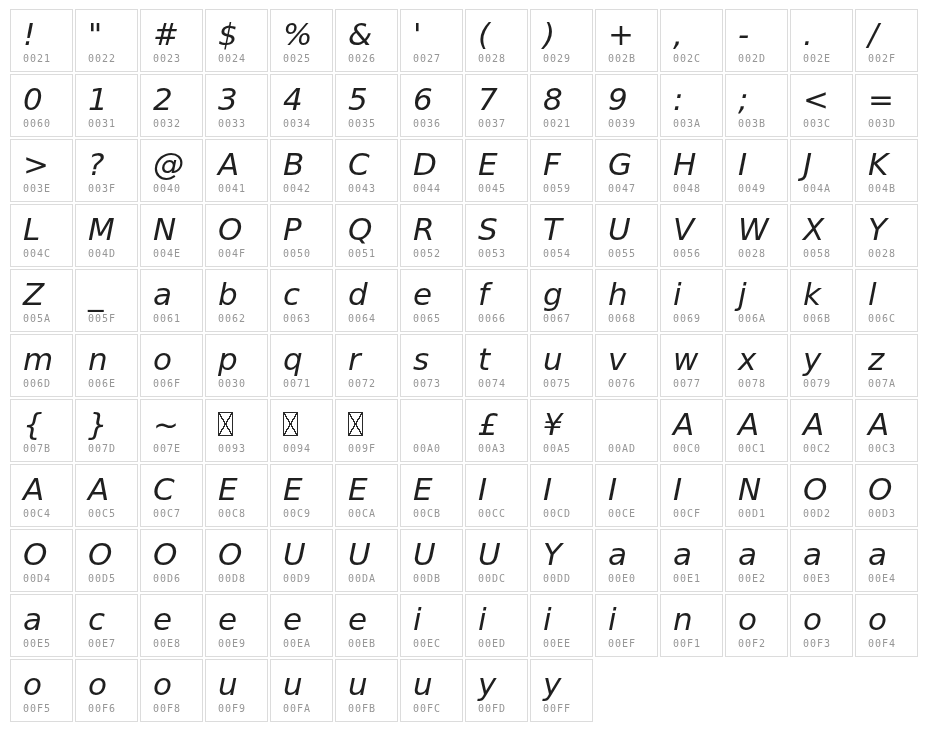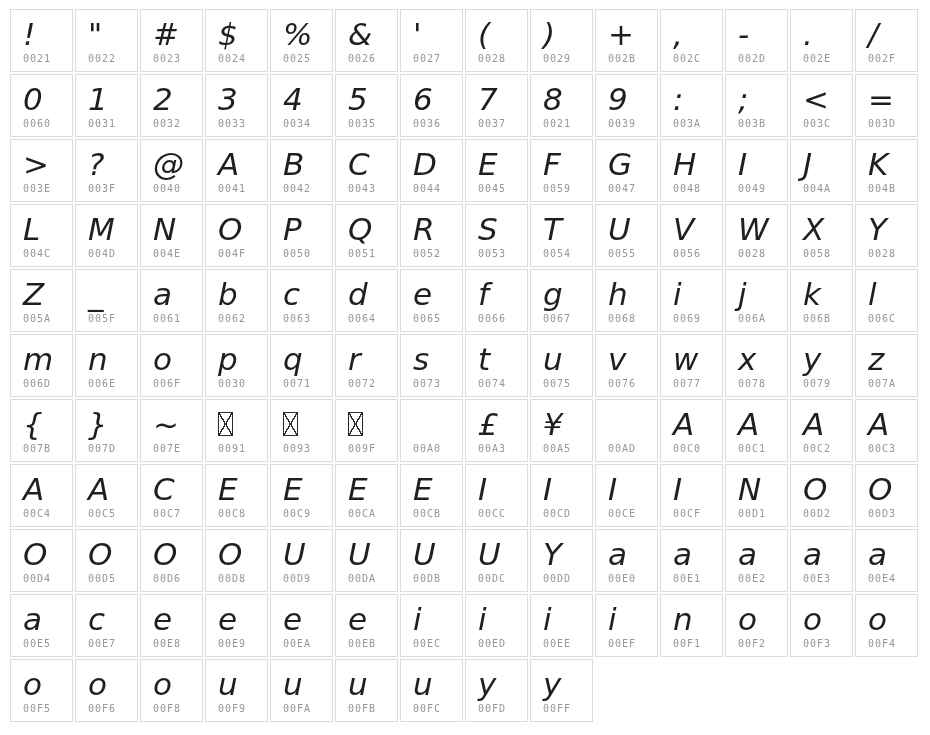--- a/index.html
+++ b/index.html
@@ -406,25 +406,25 @@
     <div class="cell">
     <div class="glyph">}</div>
     <div class="code">007D</div>
   </div>
     <div class="cell">
     <div class="glyph">~</div>
     <div class="code">007E</div>
   </div>
     <div class="cell">
     <div class="glyph"><span class="notdef"></span></div>
-    <div class="code">0091</div>
+    <div class="code">0093</div>
   </div>
     <div class="cell">
     <div class="glyph"><span class="notdef"></span></div>
-    <div class="code">0093</div>
+    <div class="code">0094</div>
   </div>
     <div class="cell">
     <div class="glyph"><span class="notdef"></span></div>
     <div class="code">009F</div>
   </div>
     <div class="cell">
     <div class="glyph"></div>
     <div class="code">00A0</div>
   </div>
     <div class="cell">

